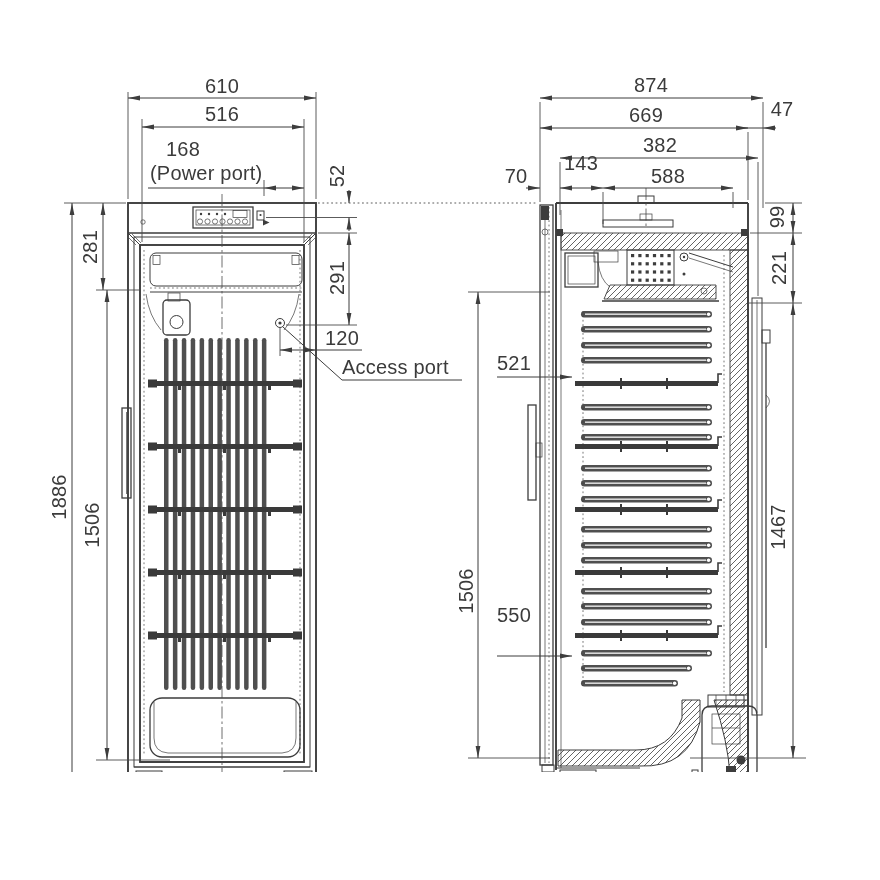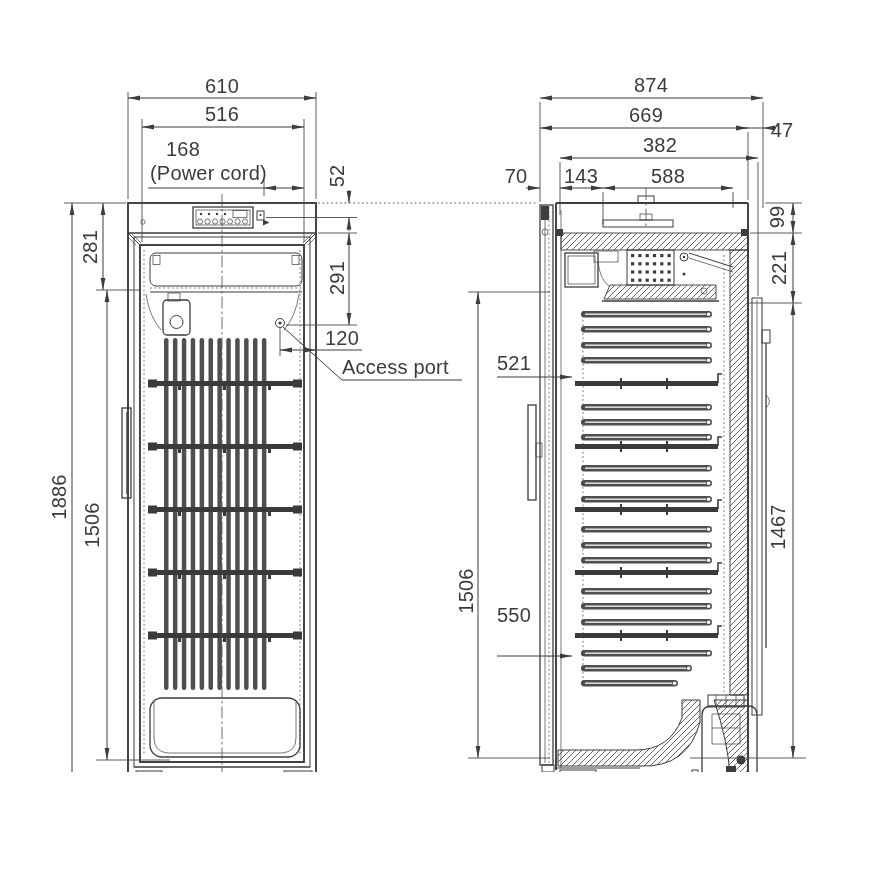--- a/index.html
+++ b/index.html
@@ -436,35 +436,35 @@
 
     <line x1="478" y1="292" x2="478" y2="758" class="dim" marker-start="url(#arrS)" marker-end="url(#arrE)"></line>
     <line x1="497" y1="377" x2="572" y2="377" class="dim" marker-end="url(#arrE)"></line>
     <line x1="497" y1="656" x2="572" y2="656" class="dim" marker-end="url(#arrE)"></line>
   </g>
 </svg>
 
   <div class="lbl ctr" style="left:222px;top:86px">610</div>
   <div class="lbl ctr" style="left:222px;top:114px">516</div>
   <div class="lbl" style="left:166px;top:138px">168</div>
-  <div class="lbl" style="left:150px;top:162px">(Power cord)</div>
+  <div class="lbl" style="left:150px;top:162px">(Power port)</div>
   <div class="lbl rot" style="left:337px;top:176px">52</div>
   <div class="lbl rot" style="left:90px;top:247px">281</div>
   <div class="lbl rot" style="left:337px;top:278px">291</div>
   <div class="lbl" style="left:325px;top:327px">120</div>
   <div class="lbl" style="left:342px;top:356px">Access port</div>
   <div class="lbl rot" style="left:59px;top:497px">1886</div>
   <div class="lbl rot" style="left:92px;top:525px">1506</div>
 
   <div class="lbl ctr" style="left:651px;top:85px">874</div>
   <div class="lbl ctr" style="left:646px;top:115px">669</div>
-  <div class="lbl ctr" style="left:782px;top:130px">47</div>
+  <div class="lbl ctr" style="left:782px;top:109px">47</div>
   <div class="lbl ctr" style="left:660px;top:145px">382</div>
   <div class="lbl ctr" style="left:516px;top:176px">70</div>
-  <div class="lbl ctr" style="left:581px;top:176px">143</div>
+  <div class="lbl ctr" style="left:581px;top:163px">143</div>
   <div class="lbl ctr" style="left:668px;top:176px">588</div>
   <div class="lbl rot" style="left:777px;top:217px">99</div>
   <div class="lbl rot" style="left:779px;top:268px">221</div>
   <div class="lbl" style="left:497px;top:352px">521</div>
   <div class="lbl rot" style="left:466px;top:591px">1506</div>
   <div class="lbl" style="left:497px;top:604px">550</div>
   <div class="lbl rot" style="left:778px;top:527px">1467</div>
 </div>
 
 </body></html>

